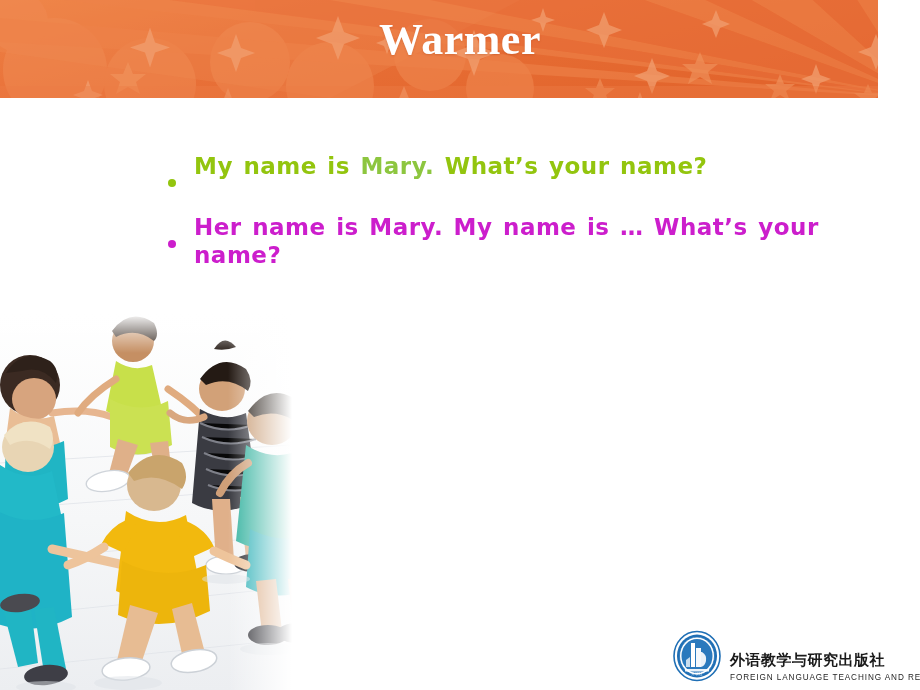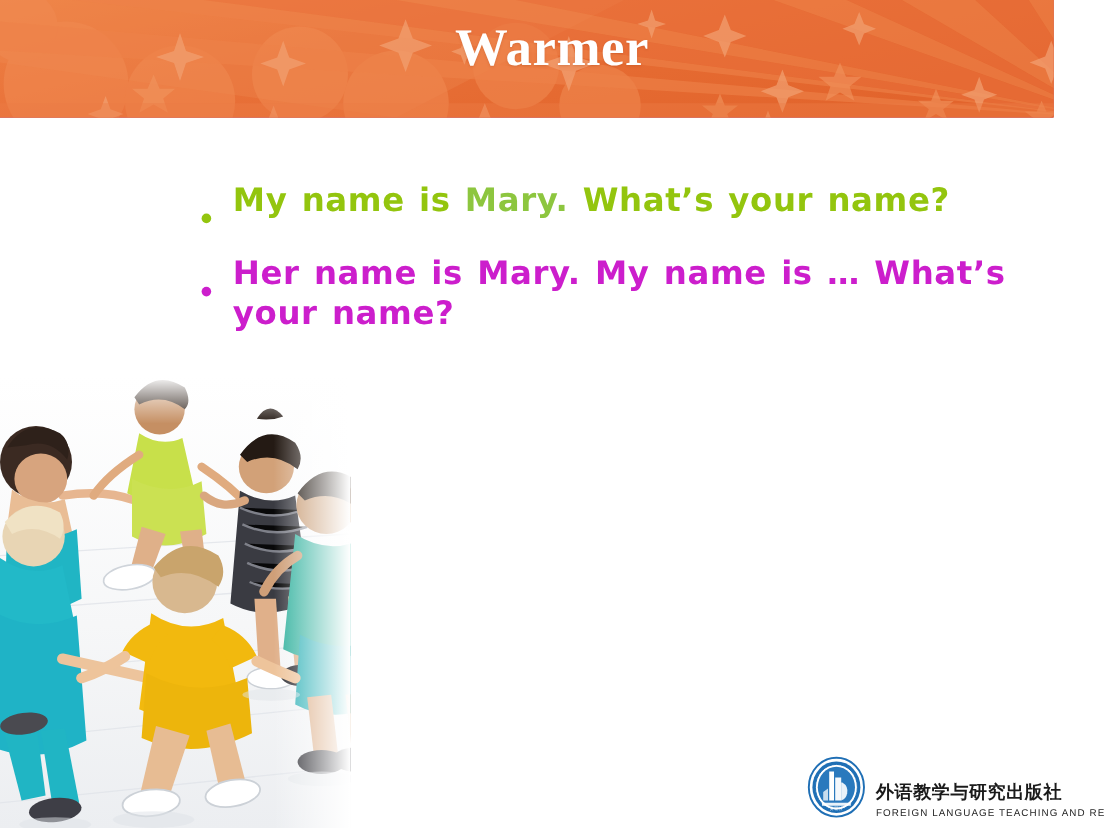--- a/index.html
+++ b/index.html
@@ -56,21 +56,21 @@
   }
   .bullet-dot i {
     display:inline-block;
     width:8px; height:8px;
     border-radius:50%;
   }
   .bullet-text {
     flex:1 1 auto;
     font-family:"DejaVu Sans", sans-serif;
     font-weight:bold;
-    font-size:27px;
+    font-size:23px;
     line-height:1.22;
     letter-spacing:0.5px;
     word-spacing:2px;
   }
   .b-green  { color:#93c50e; }
   .b-green .soft { color:#8dc63f; }
   .b-magenta{ color:#cc1ecc; }
   .dot-green   { background:#93c50e; }
   .dot-magenta { background:#cc1ecc; }
 

